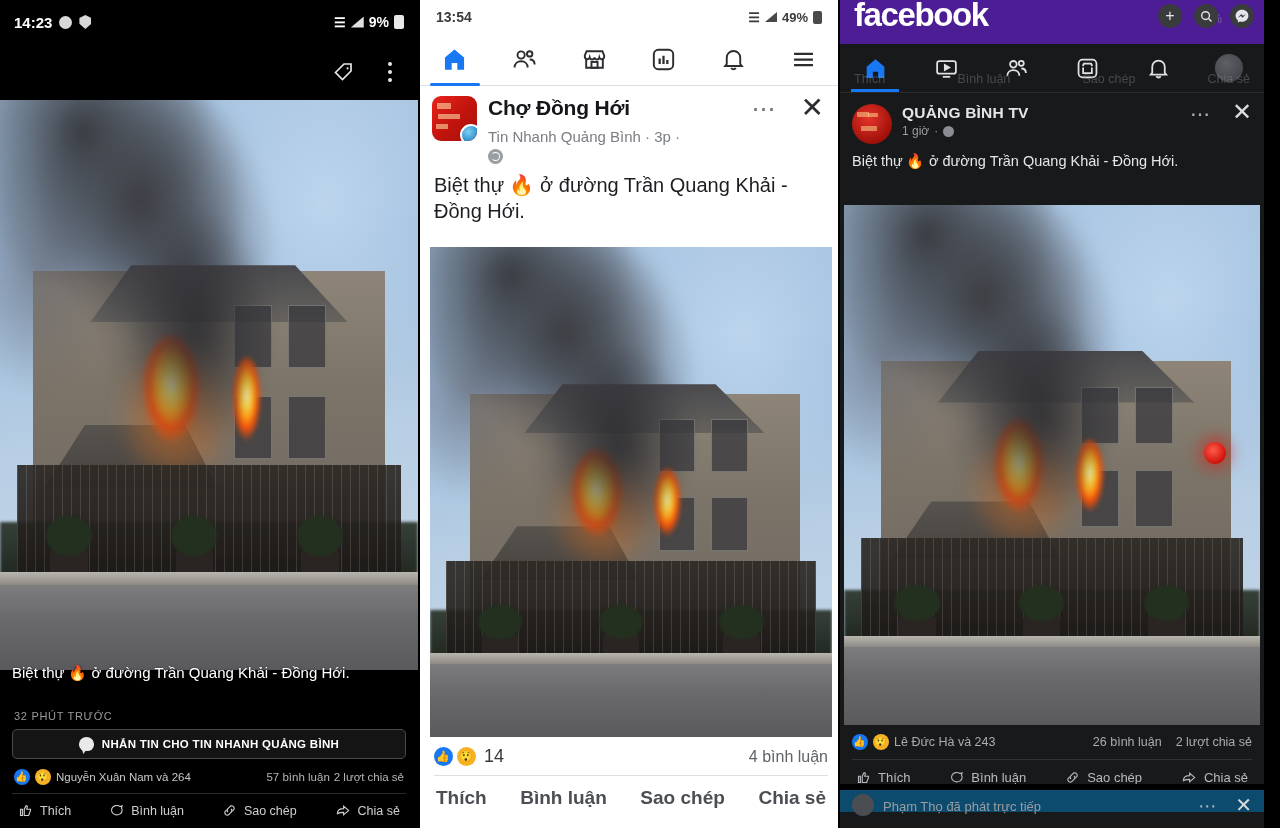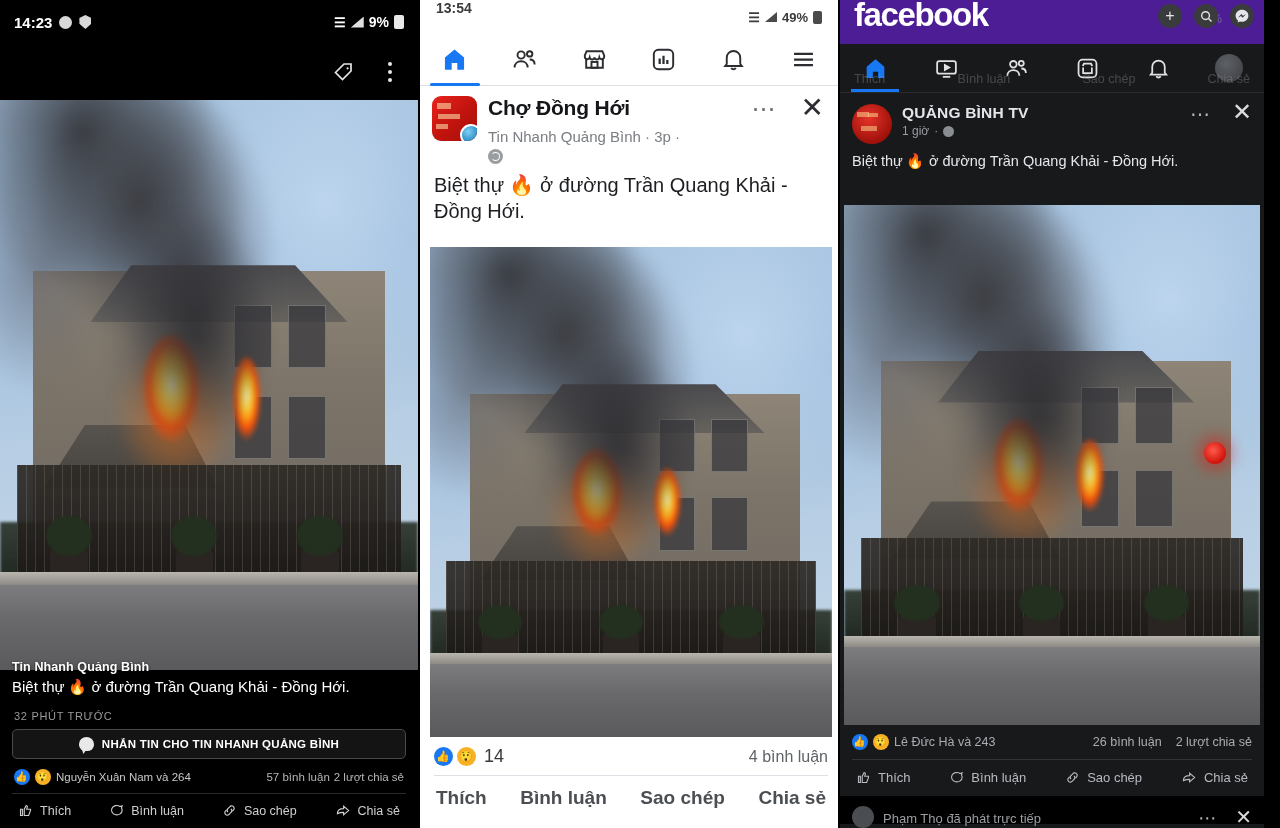--- a/index.html
+++ b/index.html
@@ -127,21 +127,21 @@
   .rx-like { background:#1877f2; color:#fff; }
   .rx-wow { background:#f7b125; color:#5a3b00; }
 
   .l-actions { display:flex; justify-content:space-between; align-items:center;
                border-top:1px solid #2b2b2b; padding:9px 6px 4px; color:#cfcfcf; font-size:12.5px; }
   .l-actions .act { display:flex; align-items:center; gap:7px; }
 
   
   .panel-mid { position:relative; width:422px; height:828px; background:#fff; overflow:hidden;
                border-left:2px solid #000; border-right:2px solid #000; }
-  .m-status { height:34px; display:flex; justify-content:space-between;
+  .m-status { height:34px; display:flex; align-items:center; justify-content:space-between;
               padding:0 16px; color:#3b3b3b; font-size:14px; font-weight:600; background:#fff; }
   .m-status .right { display:flex; align-items:center; gap:5px; font-size:13px; }
   .m-sig { width:12px; height:10px; background:#4a4a4a; clip-path:polygon(0 100%,100% 100%,100% 0); }
   .m-batt { width:9px; height:13px; background:#4a4a4a; border-radius:2px; }
 
   .m-nav { height:52px; display:flex; align-items:center; background:#fff;
            border-bottom:1px solid #dcdfe3; }
   .m-nav .ni { flex:1; display:flex; align-items:center; justify-content:center;
                height:100%; position:relative; }
   .m-nav .ni.active:after { content:""; position:absolute; left:14%; right:14%; bottom:-1px;
@@ -222,21 +222,21 @@
   .r-engage { position:absolute; left:0; top:728px; width:424px; padding:6px 12px 0; background:#18191a; }
   .r-engrow { display:flex; align-items:center; justify-content:space-between;
               font-size:12.5px; color:#a9acb1; }
   .r-engrow .lf { display:flex; align-items:center; gap:5px; }
   .r-engrow .rt { display:flex; gap:14px; }
   .r-actions { display:flex; justify-content:space-between; align-items:center;
                border-top:1px solid #323436; margin-top:9px; padding:10px 4px 0;
                font-size:13px; color:#b7bac0; }
   .r-actions .act { display:flex; align-items:center; gap:7px; }
 
-  .r-nextpost { position:absolute; left:0; bottom:4px; width:424px; height:28px; background:#000000;
+  .r-nextpost { position:absolute; left:0; bottom:16px; width:424px; height:28px; background:#0c4a6e;
                 border-top:6px solid #000; display:flex; align-items:center; gap:9px; padding:0 12px; }
   .r-np-av { width:22px; height:22px; border-radius:50%; background:#4a4d52; flex:none;
              margin-top:8px; }
   .r-np-txt { font-size:13px; color:#e4e6eb; font-weight:700; margin-top:10px; white-space:nowrap; }
   .r-np-txt span { color:#9a9da1; font-weight:400; }
   .r-np-dots { margin-left:auto; color:#b0b3b8; font-size:18px; letter-spacing:2px; margin-top:10px; }
   .r-np-x { color:#d9dbde; font-size:20px; font-weight:300; margin-top:8px; padding-left:8px; }
 
   svg { display:block; }
 </style>
@@ -297,21 +297,20 @@
       <div class="potplant" style="left:11%; bottom:20%; width:11%; height:7%;"></div>
       <div class="pot" style="left:42%; width:9%; height:6%;"></div>
       <div class="potplant" style="left:41%; bottom:20%; width:11%; height:7%;"></div>
       <div class="pot" style="left:72%; width:9%; height:6%;"></div>
       <div class="potplant" style="left:71%; bottom:20%; width:11%; height:7%;"></div>
       <div class="kerb"></div>
       <div class="road"></div>
     </div>
 
     <div class="l-overlay">
-      <div class="l-page">Tin Nhanh Quảng Bình</div>
       <div class="l-caption">Biệt thự 🔥 ở đường Trần Quang Khải - Đồng Hới.</div>
     </div>
 
     <div class="l-foot">
       <div class="l-time">32 PHÚT TRƯỚC</div>
 
       <div class="l-msgbtn">
         <span class="msg-bubble"></span>
         <span>NHẮN TIN CHO TIN NHANH QUẢNG BÌNH</span>
       </div>

